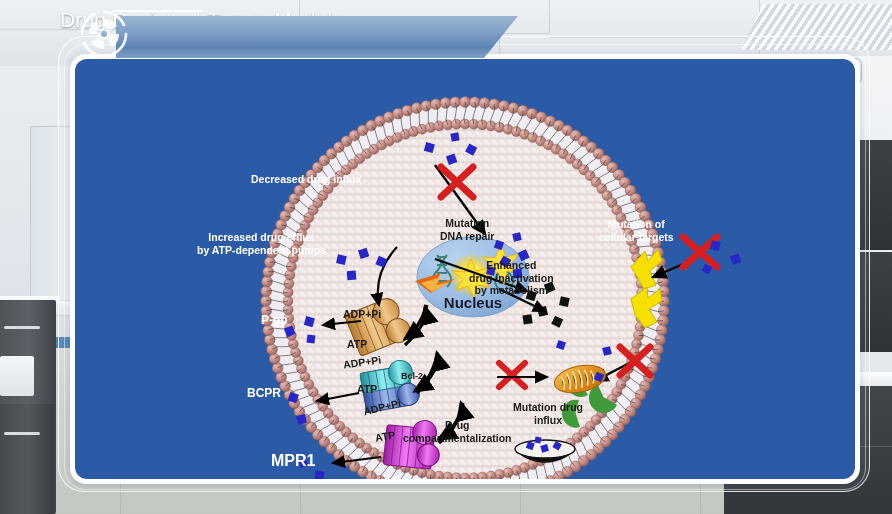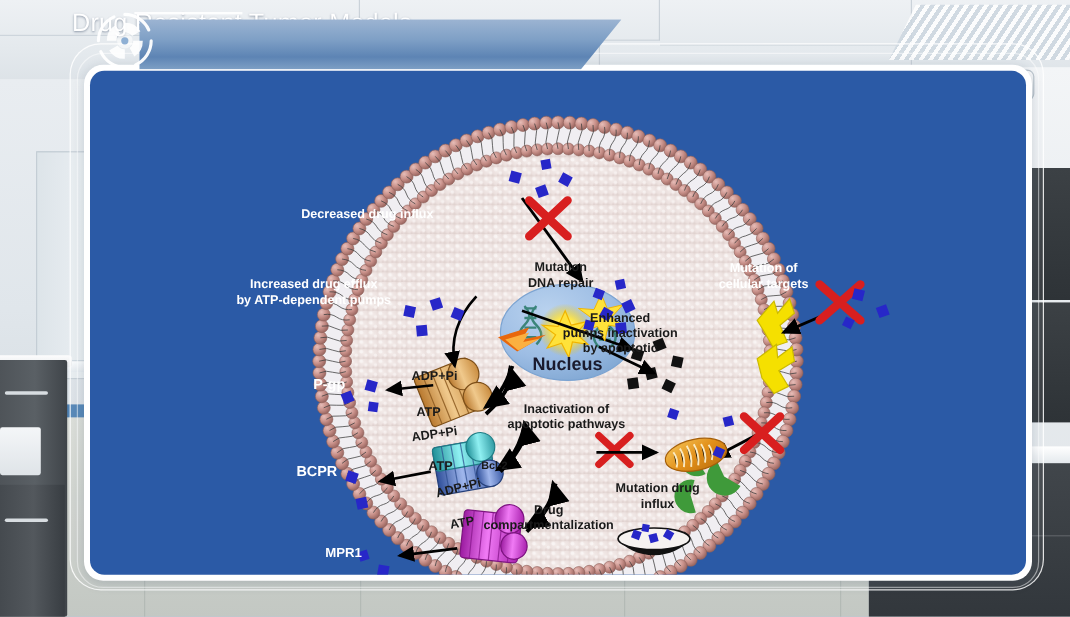--- a/index.html
+++ b/index.html
@@ -915,47 +915,43 @@
     <div class="lbl lbl-on-blue" style="left:524px;top:147px;">
       <span>Mutation of</span><br>
       <span>cellular targets</span>
     </div>
     <div class="lbl" style="left:365px;top:158px;">
       <span>Mutation</span><br>
       <span>DNA repair</span>
     </div>
     <div class="lbl" style="left:394px;top:200px;">
       <span>Enhanced</span><br>
-      <span>pumps inactivation</span><br>
-      <span>by apoptotic</span>
-    </div>
-    <div class="lbl" style="left:348px;top:276px;">
-      <span>Inactivation of</span><br>
-      <span>apoptotic pathways</span>
+      <span>drug inactivation</span><br>
+      <span>by metabolism</span>
     </div>
     <div class="lbl" style="left:438px;top:342px;">
       <span>Mutation drug</span><br>
       <span>influx</span>
     </div>
     <div class="lbl" style="left:328px;top:360px;">
       <span>Drug</span><br>
       <span>compartmentalization</span>
     </div>
 
     <div class="lbl lbl-on-blue" style="left:186px;top:243px;font-size:12px;">P-gp</div>
     <div class="lbl lbl-on-blue" style="left:172px;top:316px;font-size:12px;">BCPR</div>
-    <div class="lbl lbl-on-blue" style="left:196px;top:384px;font-size:11px;">MPR1</div>
+    <div class="lbl lbl-on-blue" style="left:196px;top:384px;font-size:16px;">MPR1</div>
 
     <div class="lbl" style="left:268px;top:249px;">ADP+Pi</div>
     <div class="lbl" style="left:272px;top:279px;">ATP</div>
     <div class="lbl" style="left:268px;top:297px;transform:rotate(-8deg);">ADP+Pi</div>
     <div class="lbl" style="left:282px;top:324px;">ATP</div>
     <div class="lbl" style="left:288px;top:342px;transform:rotate(-14deg);">ADP+Pi</div>
     <div class="lbl" style="left:300px;top:371px;transform:rotate(-10deg);">ATP</div>
-    <div class="lbl lbl-sm" style="left:326px;top:312px;margin-top:12px;">Bcl-2</div>
+    <div class="lbl lbl-sm" style="left:326px;top:312px;">Bcl-2</div>
 
   </div>
 </div>
 
 <div class="title-wrap">
   <div class="title-band"></div>
 </div>
 <div class="title-hairline"></div>
 <div class="title-text">Drug Resistant Tumor Models</div>
 <svg class="logo-mark" viewBox="0 0 52 52">

